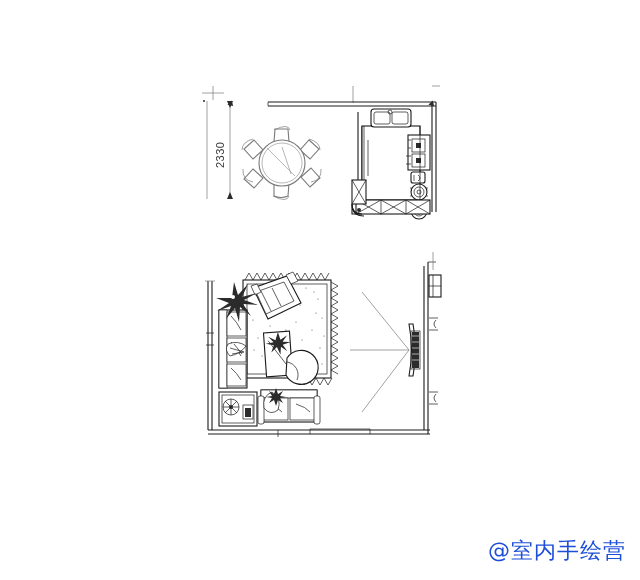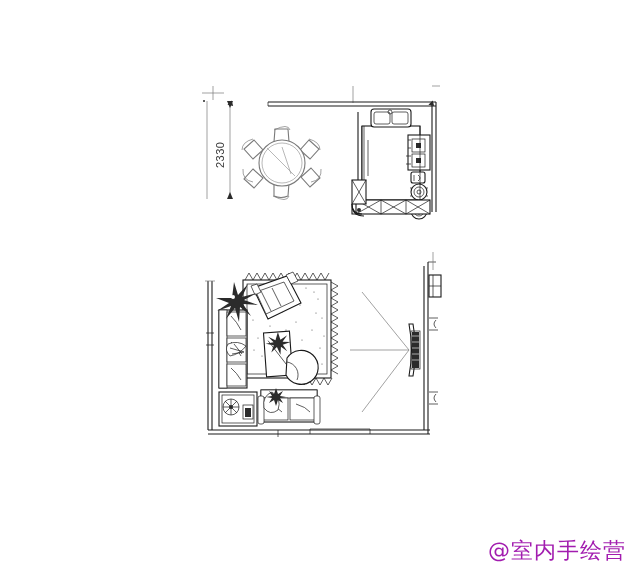--- a/index.html
+++ b/index.html
@@ -21,21 +21,21 @@
     width: 640px;
     height: 580px;
   }
   .watermark {
     position: absolute;
     right: 14px;
     bottom: 14px;
     font-family: "DejaVu Sans", sans-serif;
     font-size: 22px;
     letter-spacing: 1px;
-    color: #a21caf;
+    color: #1d4ed8;
     white-space: nowrap;
     user-select: none;
   }
   svg { display: block; }
   .ln { stroke: #1a1a1a; fill: none; }
   .thin { stroke-width: 0.7; }
   .med { stroke-width: 1.1; }
   .gray { stroke: #7a7a7a; }
   .lgray { stroke: #9a9a9a; }
   .fillw { fill: #ffffff; }

